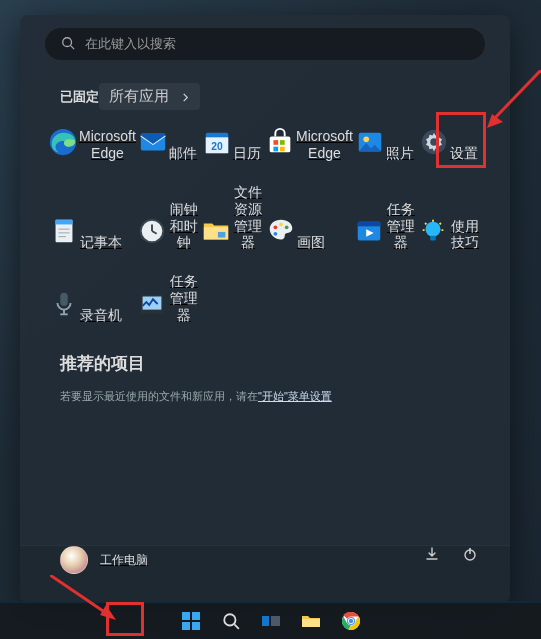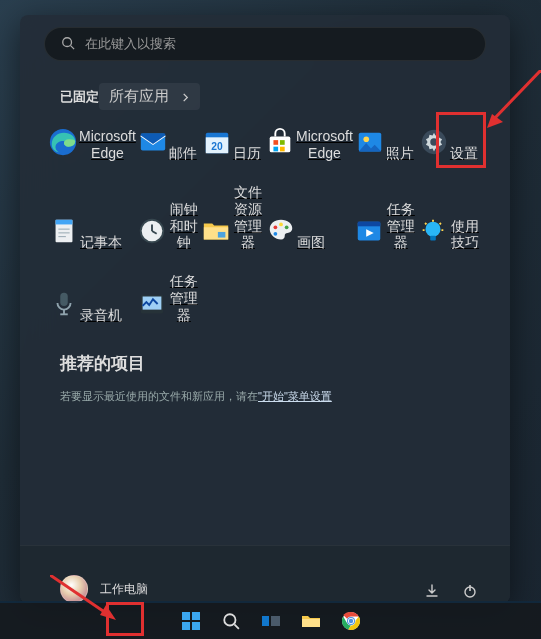--- a/index.html
+++ b/index.html
@@ -47,23 +47,24 @@
     .app-icon { width: 32px; height: 32px; display: flex; align-items: center; justify-content: center; margin-bottom: 4px; }
     .app-label { font-size: 14px; color: #ddd; text-align: center; line-height: 1.2; max-width: 70px; }
     .recommended {
       padding: 22px 40px 0; color: #ddd;
     }
     .recommended .title { font-size: 17px; font-weight: 600; margin-bottom: 14px; }
     .recommended .hint { font-size: 11px; color: #9aa; }
     .recommended .hint a { color: #cde; text-decoration: underline; cursor: pointer; }
     .footer {
       margin-top: auto; height: 58px; border-top: 1px solid rgba(255,255,255,0.05);
-      display: flex; align-items: flex-end; padding: 0 32px 0 40px;
+      display: flex; align-items: flex-start; padding: 0 32px 0 40px;
       background: rgba(30,38,46,0.7);
       border-radius: 0 0 8px 8px;
+      text-decoration: underline;
     }
     .user { display: flex; align-items: center; gap: 12px; color: #ddd; font-size: 12px; cursor: pointer; }
     .avatar { width: 28px; height: 28px; border-radius: 50%; background: radial-gradient(circle at 40% 35%, #fff, #e8d0b0 40%, #c99 70%); border: 1px solid rgba(255,255,255,0.2); }
     .footer-actions { margin-left: auto; display: flex; gap: 22px; }
     .footer-actions .fb { cursor: pointer; color: #ccc; }
     .taskbar {
       position: absolute; left: 0; right: 0; bottom: 0; height: 38px;
       background: rgba(20,25,30,0.88);
       border-top: 2px solid rgba(0,120,215,0.15);
       display: flex; align-items: center; justify-content: center; gap: 14px;

